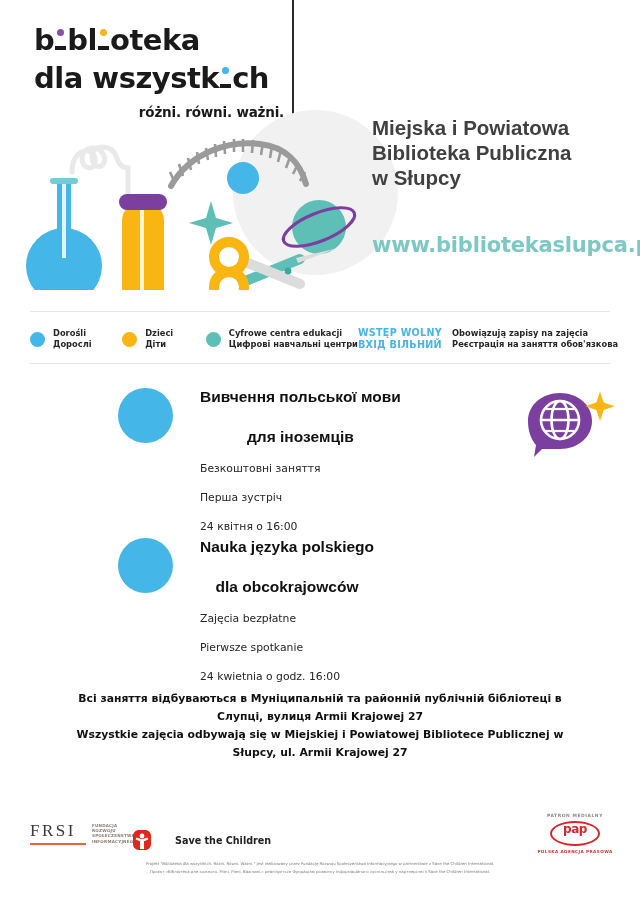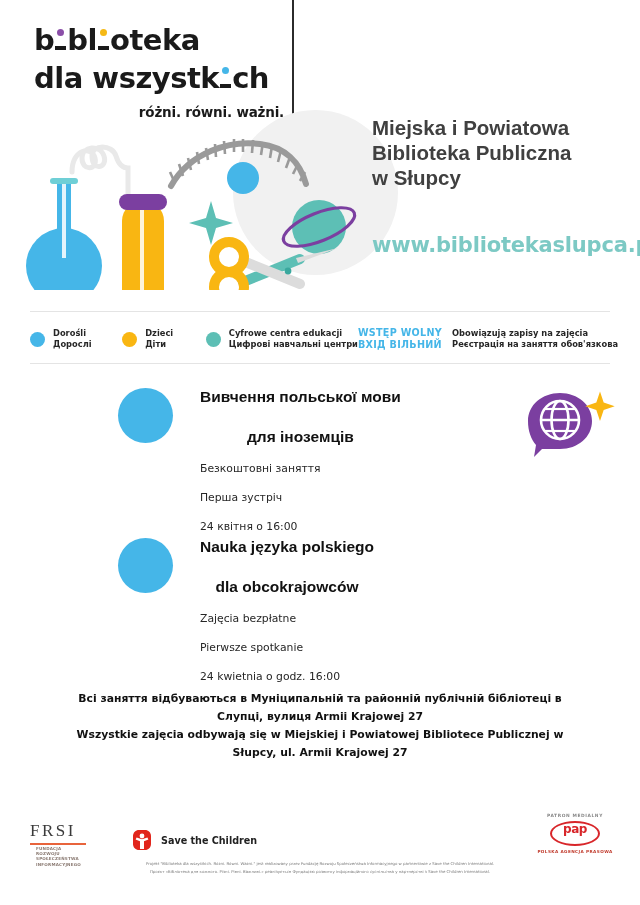--- a/index.html
+++ b/index.html
@@ -74,27 +74,27 @@
   .ev-sub{font-family:"DejaVu Sans", sans-serif;font-size:10.8px;color:#262626;margin-top:13px;line-height:20px;}
   .ev-sub div{margin-top:9px;}
   .ev-sub div:first-child{margin-top:0;}
 
   
   .globe-wrap{position:absolute;left:512px;top:387px;width:110px;height:70px;}
 
   
   .address{position:absolute;left:38px;top:690px;width:564px;text-align:center;
     font-family:"DejaVu Sans", sans-serif;font-weight:bold;font-size:10.8px;line-height:18px;color:#111;}
-  .frsi{position:absolute;left:30px;top:822px;display:flex;align-items:flex-start;flex-direction:column;}
+  .frsi{position:absolute;left:30px;top:822px;display:flex;align-items:flex-start;}
   .frsi-mark{font-family:"Liberation Serif", serif;font-size:17px;letter-spacing:2.5px;color:#3a3a3a;line-height:17px;}
   .frsi-rule{width:56px;height:2px;background:#e8643c;margin-top:4px;}
   .frsi-words{font-family:"DejaVu Sans", sans-serif;font-size:4.1px;line-height:5.2px;color:#8a7a72;
               margin-left:6px;margin-top:1px;letter-spacing:0.2px;font-weight:bold;}
   .stc{position:absolute;left:131px;top:829px;display:flex;align-items:center;}
-  .stc-txt{font-family:"DejaVu Sans", sans-serif;font-weight:bold;font-size:9.6px;color:#222;margin-left:8px;}
+  .stc-txt{font-family:"DejaVu Sans", sans-serif;font-weight:bold;font-size:9.6px;color:#222;margin-left:22px;}
   .pap{position:absolute;left:529px;top:813px;width:92px;text-align:center;}
   .pap-top{font-family:"DejaVu Sans", sans-serif;font-weight:bold;font-size:4.4px;color:#8a8a8a;letter-spacing:0.6px;}
   .pap-bot{font-family:"DejaVu Sans", sans-serif;font-weight:bold;font-size:4.2px;color:#c0392b;letter-spacing:0.4px;margin-top:3px;}
   .pap-mark{margin:3px auto 0;width:46px;height:21px;border-radius:50%;border:2.2px solid #d8262a;
             display:flex;align-items:flex-start;justify-content:center;}
   .pap-mark span{font-family:"DejaVu Sans", sans-serif;font-weight:bold;font-size:12px;color:#d8262a;letter-spacing:-0.5px;line-height:12px;}
 
   .fineprint{position:absolute;left:60px;top:860px;width:520px;text-align:center;
     font-family:"DejaVu Sans", sans-serif;font-size:3.9px;line-height:7.5px;color:#7a7a7a;}
 </style>

